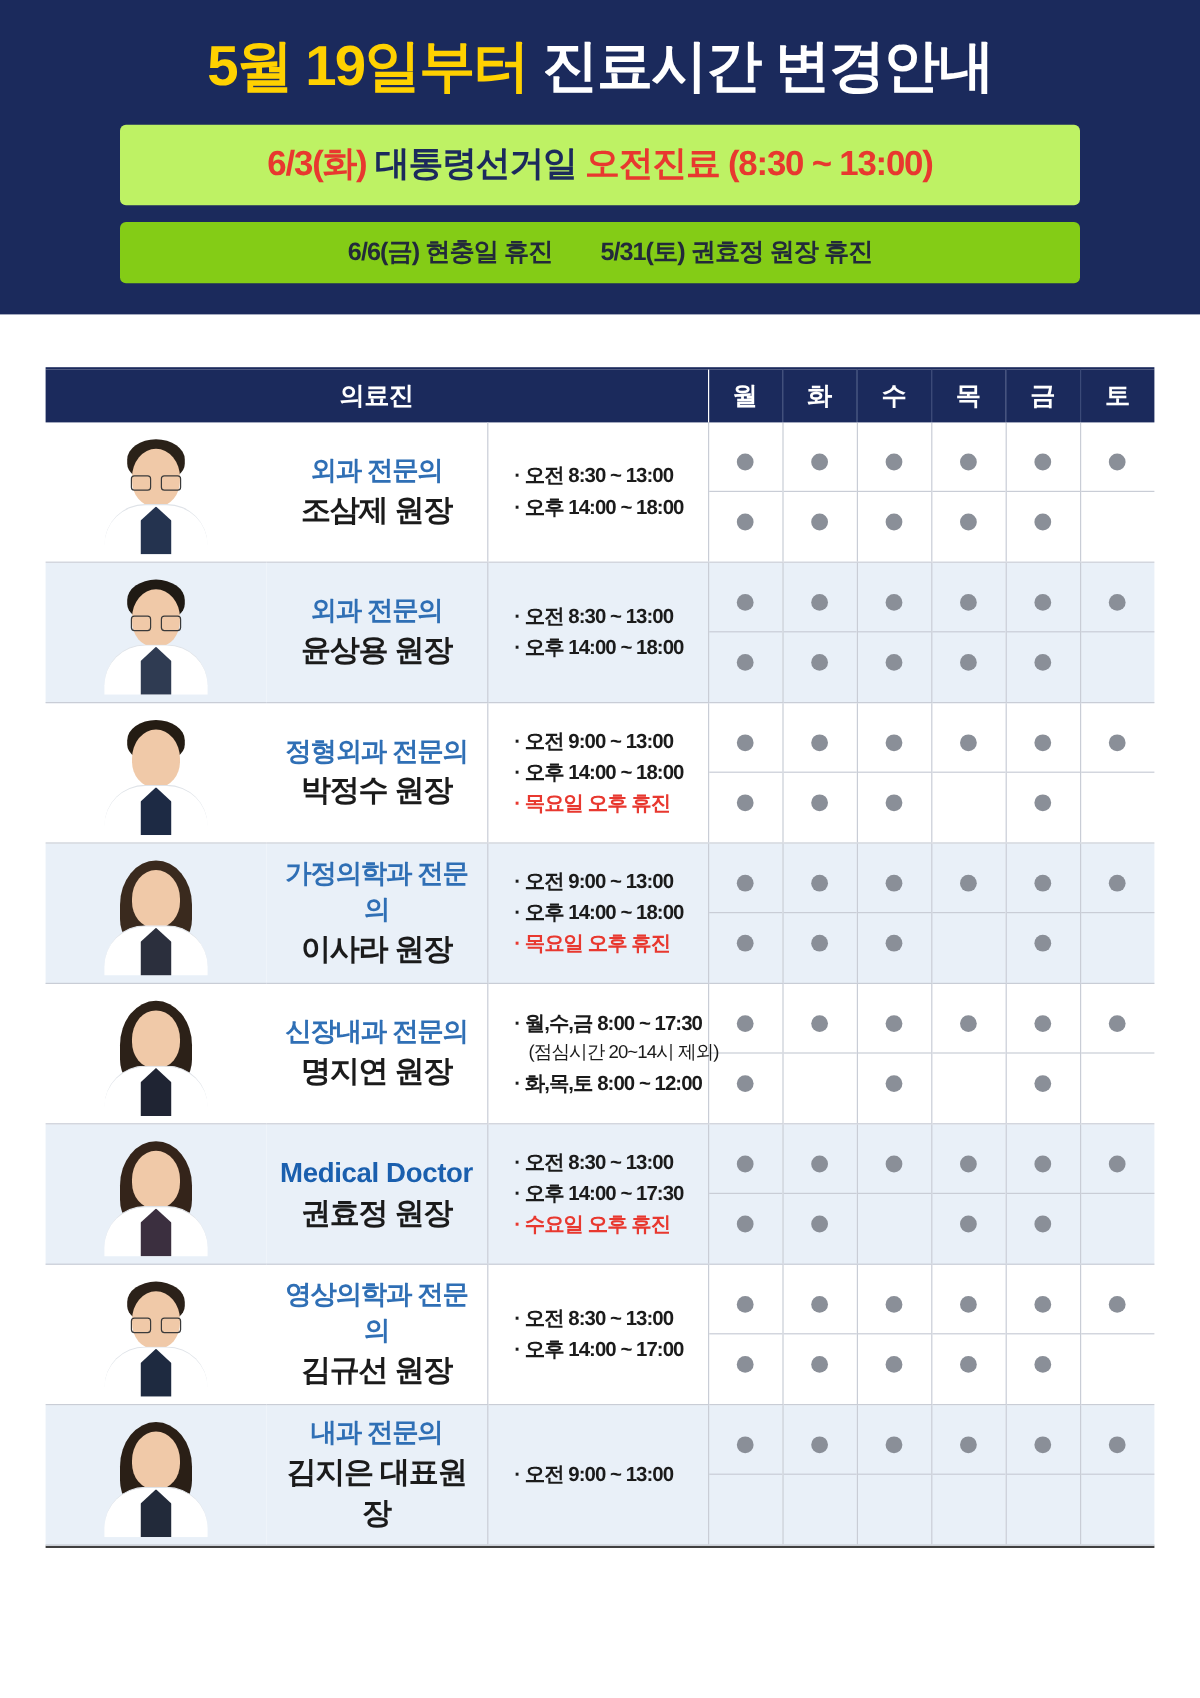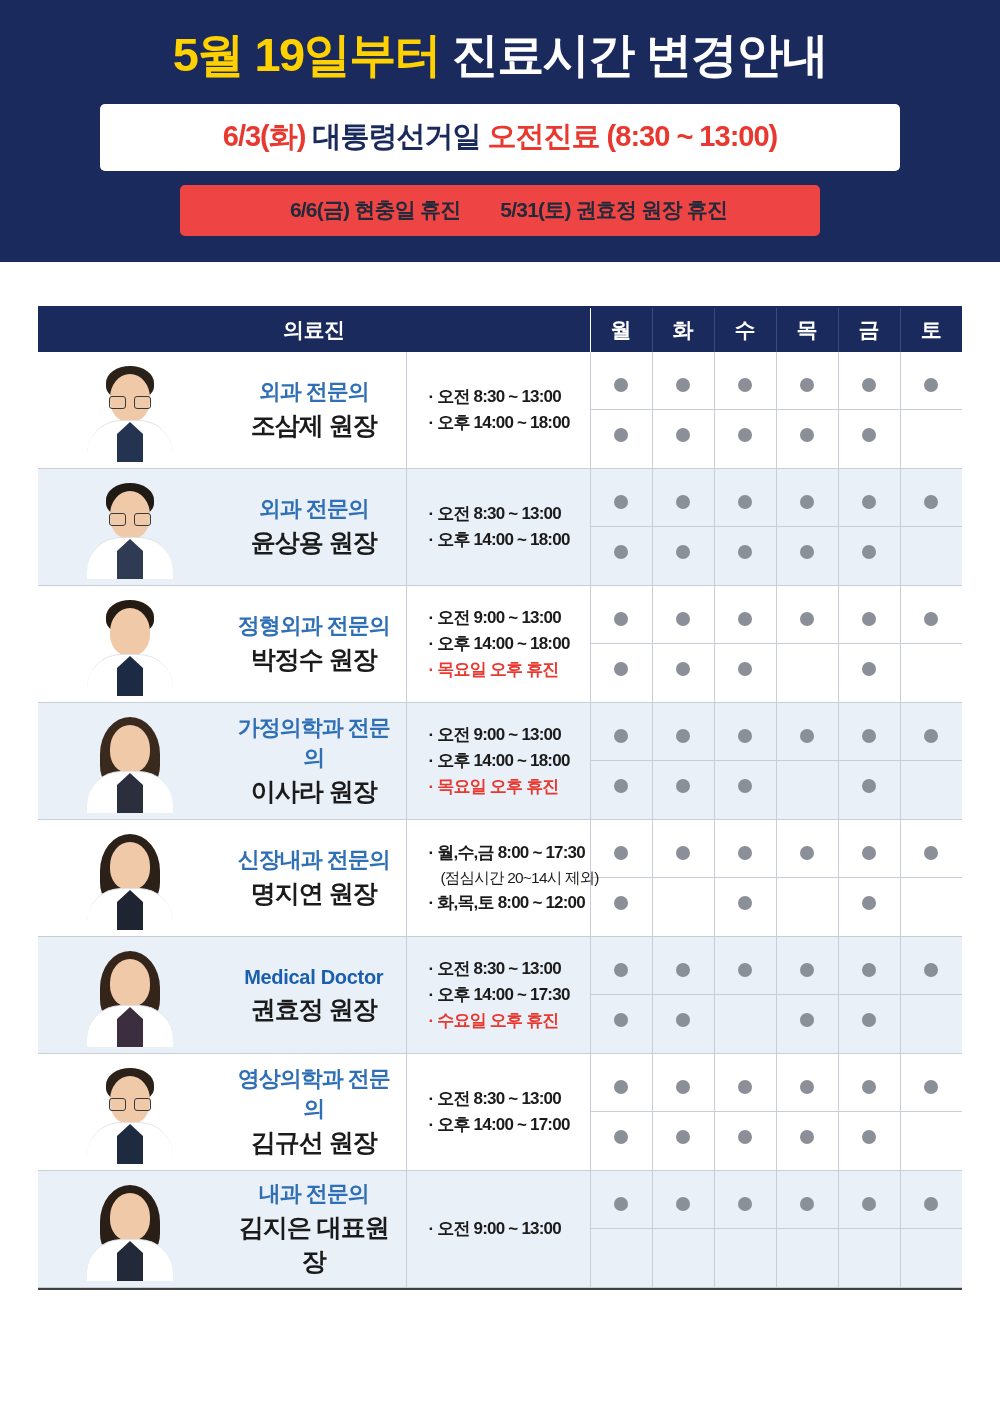--- a/index.html
+++ b/index.html
@@ -28,34 +28,34 @@
     letter-spacing: -1.5px;
     color: #ffffff;
     margin: 0 0 22px 0;
     line-height: 1.15;
     white-space: nowrap;
   }
   .header-title .hl { color: #ffd100; }
   .notice-pink {
     width: 800px;
     margin: 0 auto 14px auto;
-    background: #ffffff;
+    background: #bef264;
     border-radius: 5px;
     padding: 13px 0 14px 0;
     font-size: 29px;
     font-weight: bold;
     letter-spacing: -1px;
     color: #1b2a5c;
     white-space: nowrap;
   }
   .notice-pink .red { color: #e8382f; }
   .notice-gray {
-    width: 640px;
+    width: 800px;
     margin: 0 auto;
-    background: #ef4444;
+    background: #84cc16;
     border-radius: 5px;
     padding: 11px 0 12px 17px;
     font-size: 21px;
     font-weight: bold;
     letter-spacing: -0.8px;
     color: #222a3a;
     white-space: nowrap;
   }
   .notice-gray .gap { display: inline-block; width: 40px; }
 
@@ -111,21 +111,21 @@
     padding: 8px 4px 8px 22px;
     text-align: left;
   }
   .spec {
     color: #2f6fb5;
     font-size: 22px;
     font-weight: bold;
     letter-spacing: -1px;
     line-height: 1.35;
   }
-  .spec.en { color: #1a5fae; font-size: 20px; letter-spacing: -0.3px; }
+  .spec.en { color: #1a5fae; font-size: 23px; letter-spacing: -0.3px; }
   .docname {
     color: #1b1b1b;
     font-size: 25px;
     font-weight: bold;
     letter-spacing: -1px;
     line-height: 1.35;
     margin-top: 2px;
   }
   .tline {
     font-size: 17px;

